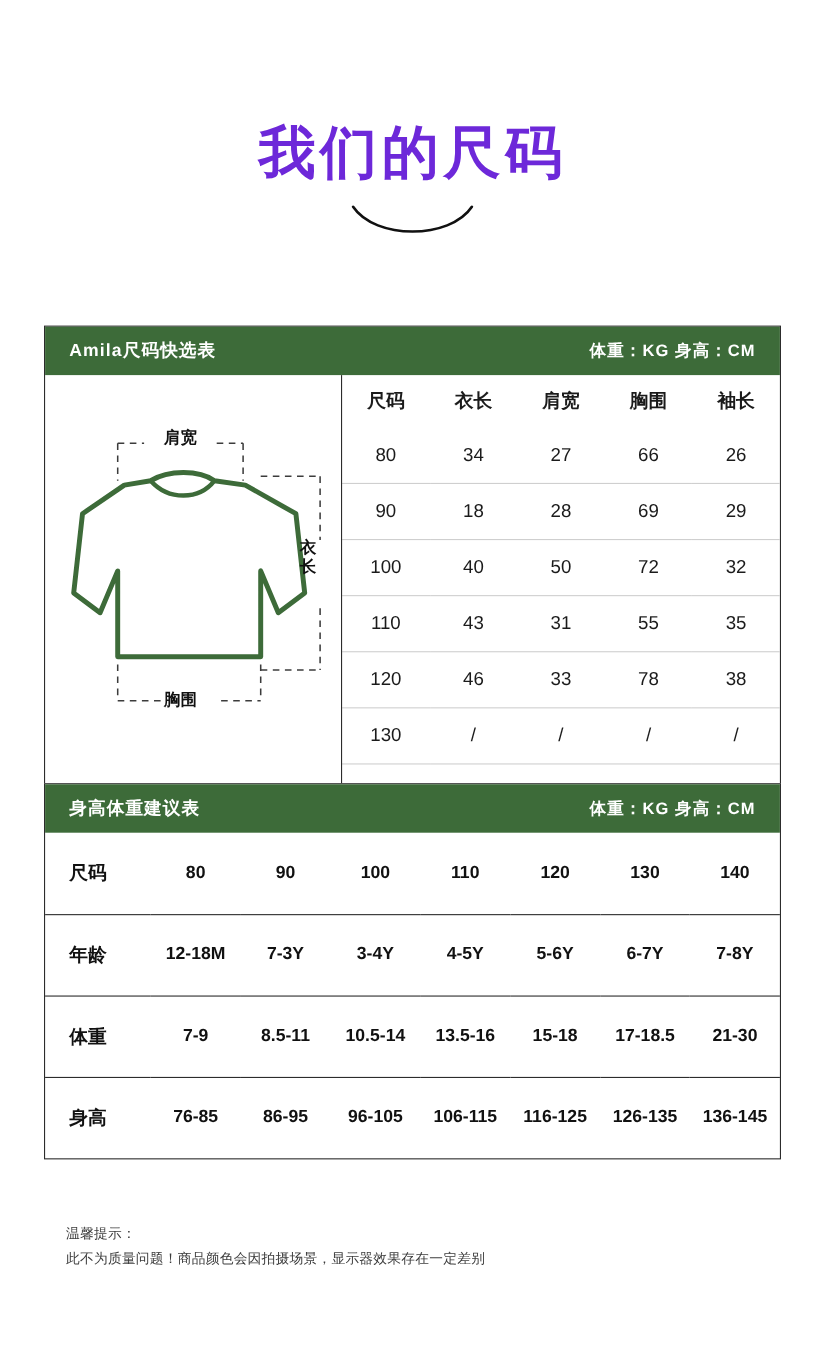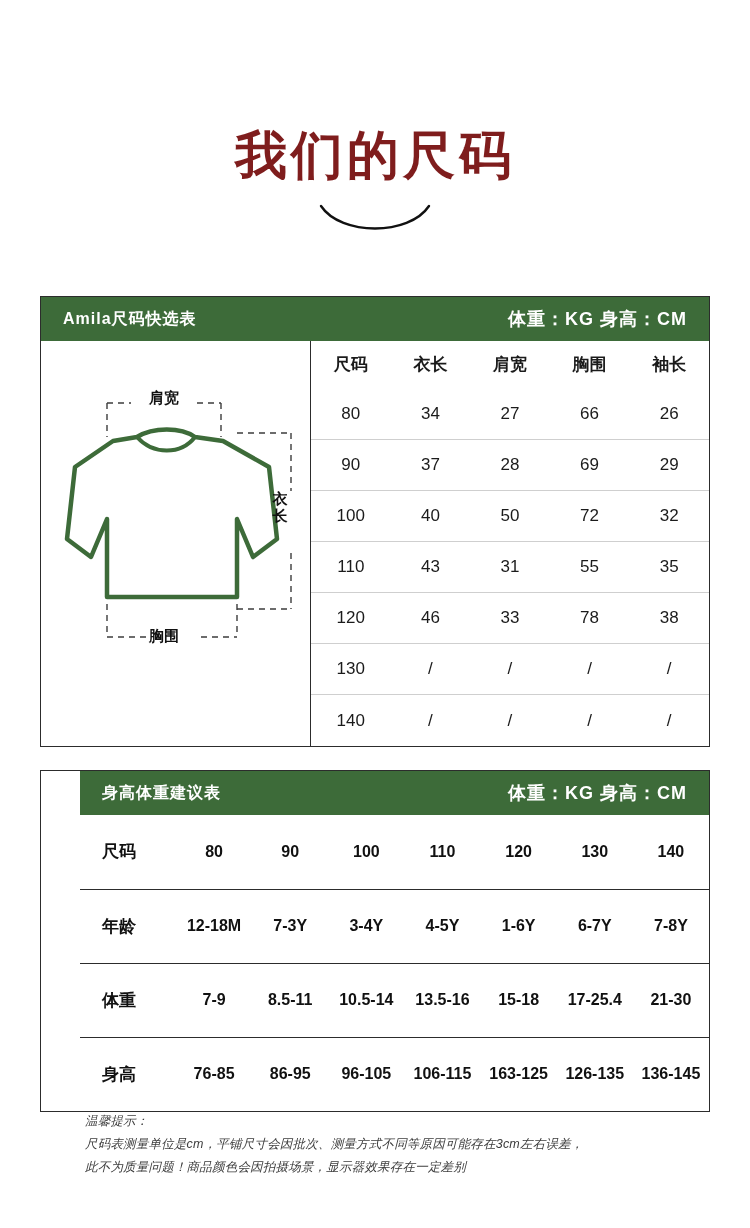--- a/index.html
+++ b/index.html
@@ -19,23 +19,23 @@
 
   
   .title-block {
     text-align: center;
     padding-top: 108px;
   }
   .main-title {
     font-size: 52px;
     font-weight: bold;
     letter-spacing: 4px;
-    color: #7f1d1d;
+    color: #6d28d9;
     line-height: 1.2;
-    margin: 16px;
+    margin: 0;
   }
   .smile-wrap {
     margin-top: 14px;
     height: 40px;
     display: flex;
     justify-content: center;
     align-items: flex-start;
   }
 
   
@@ -55,21 +55,21 @@
     display: flex;
     align-items: center;
     padding: 0 22px;
     font-size: 16px;
     font-weight: bold;
     letter-spacing: 1px;
     justify-content: flex-end;
   }
   .card-header .hdr-right {
     margin-left: auto;
-    font-size: 18px;
+    font-size: 15px;
     letter-spacing: 1px;
     font-weight: bold;
   }
 
   .card1-body {
     display: flex;
     height: 405px;
   }
   .diagram {
     width: 270px;
@@ -92,21 +92,21 @@
     padding: 0;
   }
   .sizetable tr:last-child td { border-bottom: none; }
   .sizetable thead td {
     font-weight: bold;
     font-size: 17px;
     border-bottom: 1px solid #cfcfcf;
   }
 
   
-  #card2 { top: 770px; padding-left: 39px; }
+  #card2 { top: 712px; }
   .card2-table {
     width: 100%;
     border-collapse: collapse;
     table-layout: fixed;
   }
   .card2-table td {
     border-bottom: 1px solid #2c2c2c;
     text-align: center;
     font-size: 16px;
     font-weight: bold;
@@ -118,27 +118,26 @@
   .card2-table td.rowlabel {
     width: 96px;
     text-align: left;
     padding-left: 22px;
     font-size: 17px;
   }
 
   
   .footnote {
     position: absolute;
-    left: 85px;
+    left: 60px;
     top: 1110px;
     font-size: 12.5px;
     color: #3c3c3c;
     line-height: 1.85;
     letter-spacing: 0.2px;
-    font-style: italic;
   }
 </style>
 </head>
 <body>
 
 <div class="title-block">
   <h1 class="main-title">我们的尺码</h1>
   <div class="smile-wrap">
     <svg width="120" height="36" viewBox="0 0 120 36" aria-hidden="true">
       <path d="M6 4 C 26 34, 94 34, 114 4" fill="none" stroke="#111111" stroke-width="2.4" stroke-linecap="round"></path>
@@ -211,21 +210,21 @@
       <tbody>
         <tr>
           <td>80</td>
           <td>34</td>
           <td>27</td>
           <td>66</td>
           <td>26</td>
         </tr>
         <tr>
           <td>90</td>
-          <td>37</td>
+          <td>18</td>
           <td>28</td>
           <td>69</td>
           <td>29</td>
         </tr>
         <tr>
           <td>100</td>
           <td>40</td>
           <td>50</td>
           <td>72</td>
           <td>32</td>
@@ -280,45 +279,44 @@
         <td>120</td>
         <td>130</td>
         <td>140</td>
       </tr>
       <tr>
         <td class="rowlabel">年龄</td>
         <td>12-18M</td>
         <td>7-3Y</td>
         <td>3-4Y</td>
         <td>4-5Y</td>
-        <td>1-6Y</td>
+        <td>5-6Y</td>
         <td>6-7Y</td>
         <td>7-8Y</td>
       </tr>
       <tr>
         <td class="rowlabel">体重</td>
         <td>7-9</td>
         <td>8.5-11</td>
         <td>10.5-14</td>
         <td>13.5-16</td>
         <td>15-18</td>
-        <td>17-25.4</td>
+        <td>17-18.5</td>
         <td>21-30</td>
       </tr>
       <tr>
         <td class="rowlabel">身高</td>
         <td>76-85</td>
         <td>86-95</td>
         <td>96-105</td>
         <td>106-115</td>
-        <td>163-125</td>
+        <td>116-125</td>
         <td>126-135</td>
         <td>136-145</td>
       </tr>
     </tbody>
   </table>
 </div>
 
 <div class="footnote">
   <div>温馨提示：</div>
-  <div>尺码表测量单位是cm，平铺尺寸会因批次、测量方式不同等原因可能存在3cm左右误差，</div>
   <div>此不为质量问题！商品颜色会因拍摄场景，显示器效果存在一定差别</div>
 </div>
 
 </body></html>

